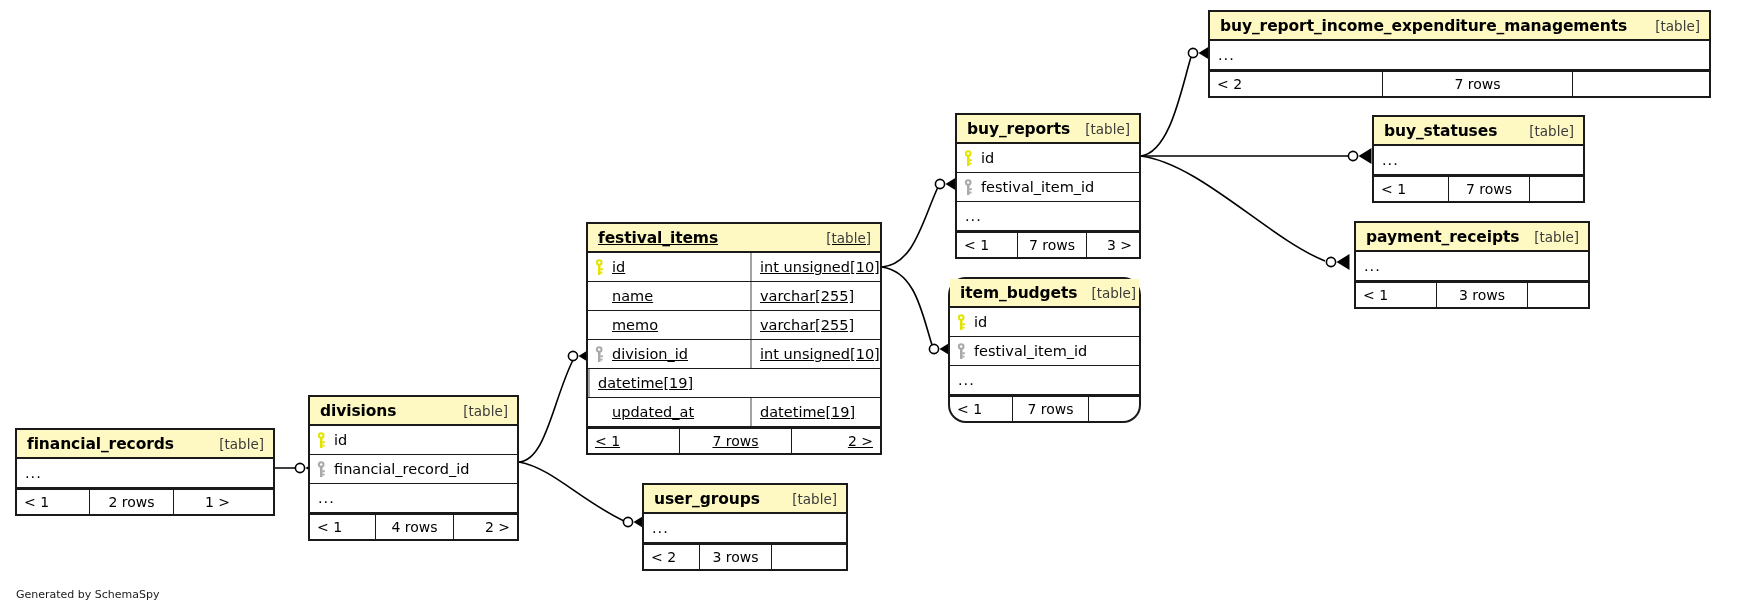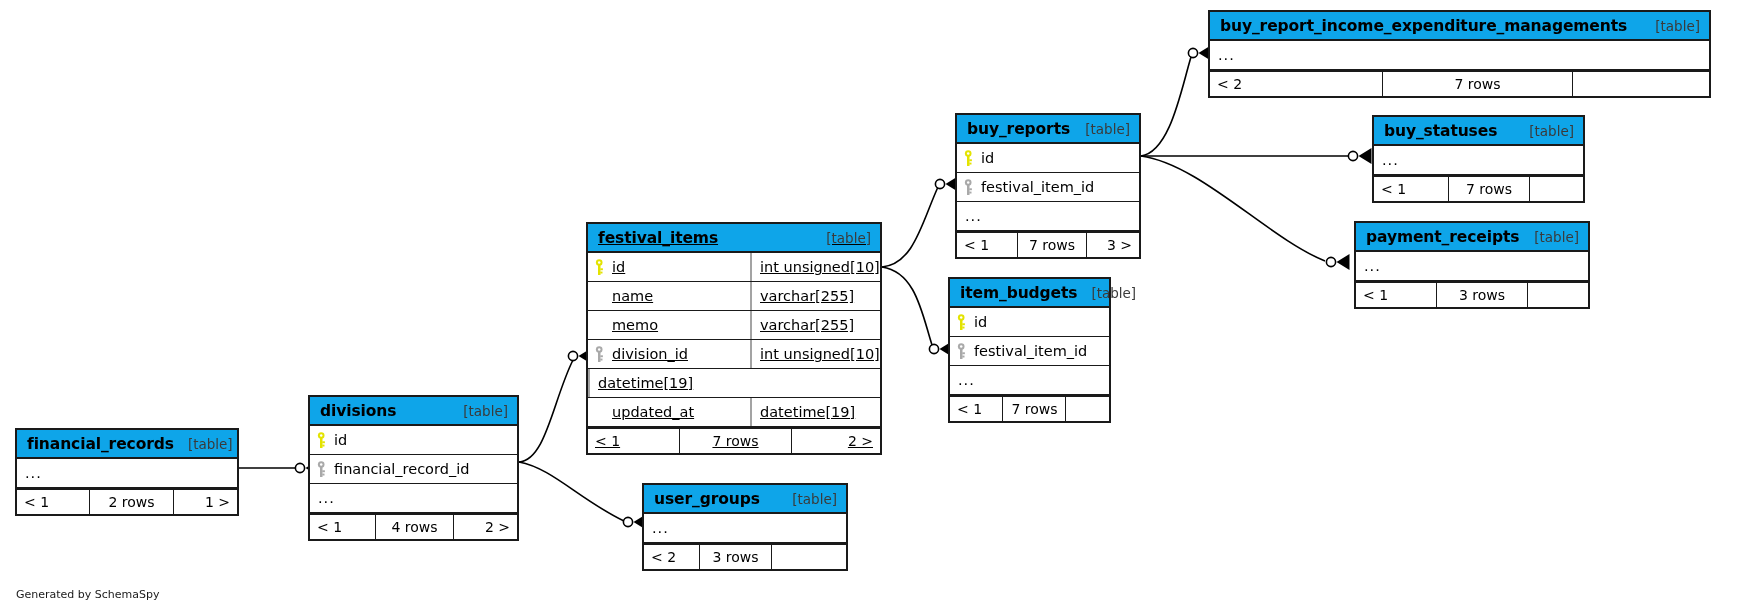--- a/index.html
+++ b/index.html
@@ -31,21 +31,21 @@
 
   
   .tbl {
     position: absolute;
     background: #ffffff;
     border: 2px solid #1a1a1a;
     box-sizing: border-box;
     border-collapse: collapse;
   }
   .tbl-title {
-    background: #0ea5e9;
+    background: #fef9c3;
     border-bottom: 2px solid #1a1a1a;
     height: 29px;
     display: flex;
     align-items: center;
     justify-content: space-between;
     padding: 0 9px 0 10px;
     box-sizing: border-box;
   }
   .tbl-name {
     font-weight: bold;
@@ -271,21 +271,21 @@
             <span>festival_item_id</span>
           </span>
         </div>
         <div class="ellipsis-row">...</div>
         <div class="tbl-foot">
           <span class="foot-cell foot-left" style="width:60px">&lt; 1</span>
           <span class="foot-cell foot-mid" style="width:70px">7 rows</span>
           <span class="foot-cell foot-right" style="width:52px">3 &gt;</span>
         </div>
       </div>
-      <div class="tbl" style="left: 948px; top: 277px; width: 163px;">
+      <div class="tbl" style="left: 948px; top: 277px; width: 193px; border-radius: 18px;">
         <div class="tbl-title">
           <span class="tbl-name">item_budgets</span>
           <span class="tbl-tag">[table]</span>
         </div>
         <div class="row">
           <span class="cell-name">
             <span class="keyslot">
               <svg width="11" height="17" viewBox="0 0 11 17">
                 <circle cx="5.2" cy="3.6" r="3.3" fill="#e3e300"></circle>
                 <circle cx="5.2" cy="3.6" r="1.25" fill="#ffffff"></circle>
@@ -416,21 +416,21 @@
             <span>financial_record_id</span>
           </span>
         </div>
         <div class="ellipsis-row">...</div>
         <div class="tbl-foot">
           <span class="foot-cell foot-left" style="width:65px">&lt; 1</span>
           <span class="foot-cell foot-mid" style="width:79px">4 rows</span>
           <span class="foot-cell foot-right" style="width:63px">2 &gt;</span>
         </div>
       </div>
-      <div class="tbl" style="left: 15px; top: 428px; width: 224px;">
+      <div class="tbl" style="left: 15px; top: 428px; width: 260px;">
         <div class="tbl-title">
           <span class="tbl-name">financial_records</span>
           <span class="tbl-tag">[table]</span>
         </div>
         <div class="ellipsis-row">...</div>
         <div class="tbl-foot">
           <span class="foot-cell foot-left" style="width:72px">&lt; 1</span>
           <span class="foot-cell foot-mid" style="width:85px">2 rows</span>
           <span class="foot-cell foot-right" style="width:63px">1 &gt;</span>
         </div>

